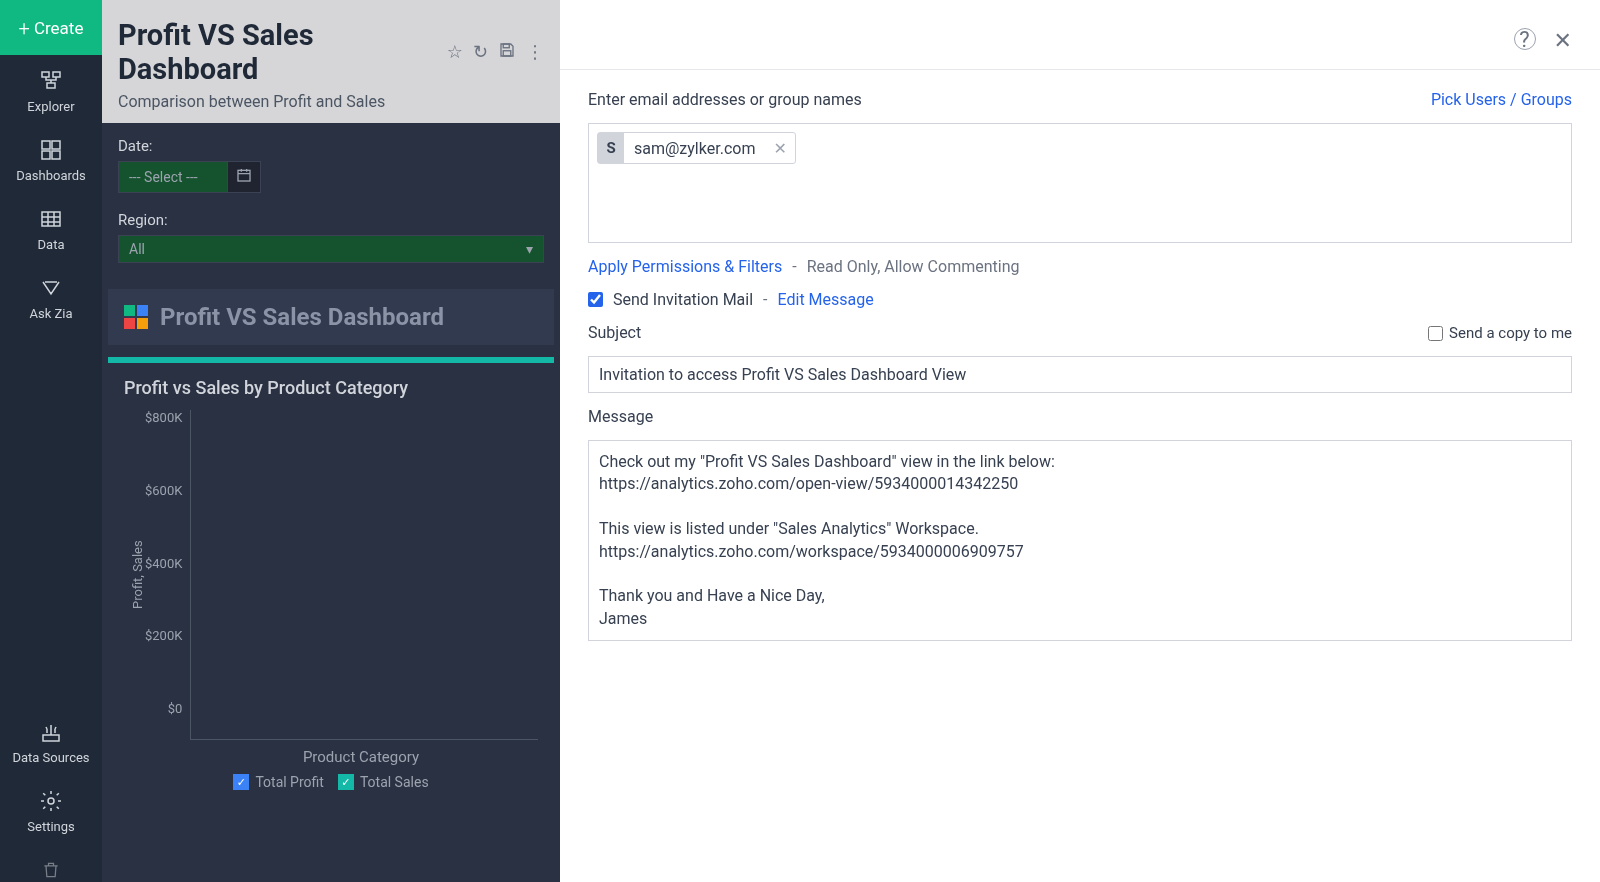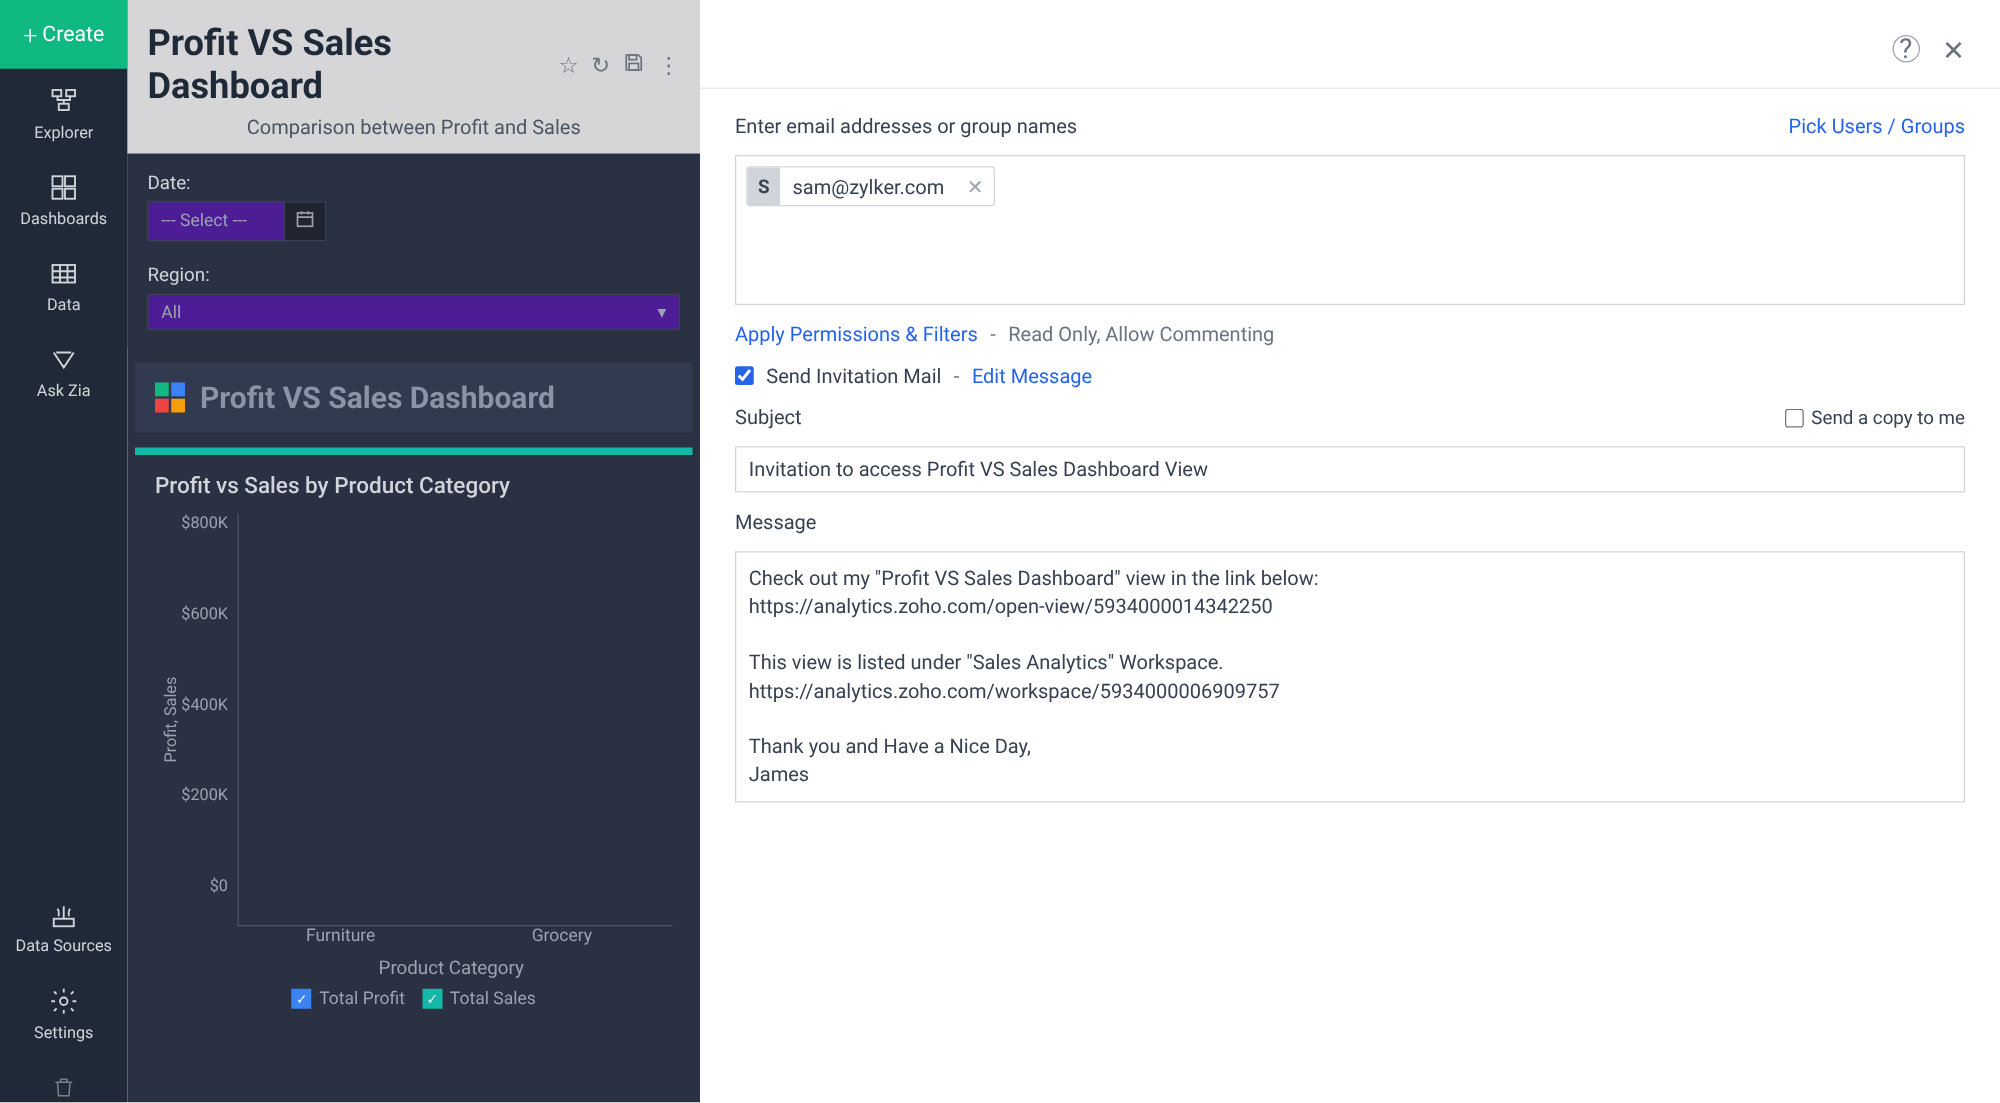--- a/index.html
+++ b/index.html
@@ -12,28 +12,28 @@
 .nav-item { width: 100%; display: flex; flex-direction: column; align-items: center; padding: 14px 0 10px; cursor: pointer; font-size: 13px; gap: 6px; }
 .nav-icon { width: 24px; height: 24px; display: flex; align-items: center; justify-content: center; }
 
 
 .main { flex: 0 0 458px; background: #2a3142; display: flex; flex-direction: column; }
 .main-header { background: #d6d6d8; padding: 18px 16px 12px; }
 .title-row { display: flex; align-items: center; gap: 10px; }
 .title-row h1 { font-size: 29px; font-weight: 700; color: #1f2937; }
 .title-actions { display: flex; gap: 10px; margin-left: auto; color: #6b7280; }
 .title-icon { cursor: pointer; font-size: 18px; }
-.subtitle { color: #4b5563; font-size: 16px; margin-top: 6px; text-align: center; }
+.subtitle { color: #4b5563; font-size: 16px; margin-top: 6px; }
 
 
 .filters { padding: 14px 16px; display: flex; gap: 18px; background: #2a3142; flex-direction: column; }
 .filter-group { display: flex; flex-direction: column; gap: 6px; }
 .filter-label { color: #d1d5db; font-size: 15px; }
 .filter-row { display: flex; gap: 0; }
-.select-box { background: #4c1d95; border: 1px solid #3a4254; color: #9ca3af; padding: 5px 10px; font-size: 14px; min-width: 110px; display: flex; align-items: center; justify-content: space-between; cursor: pointer; }
+.select-box { background: #14532d; border: 1px solid #3a4254; color: #9ca3af; padding: 5px 10px; font-size: 14px; min-width: 110px; display: flex; align-items: center; justify-content: space-between; cursor: pointer; }
 .cal-icon { background: #1f2430; border: 1px solid #3a4254; border-left: none; color: #9ca3af; padding: 5px 8px; cursor: pointer; }
 
 
 .dash-card { margin: 12px 6px; background: #2a3142; }
 .dash-title-row { background: #323a50; display: flex; align-items: center; gap: 12px; padding: 14px 16px; }
 .logo-dots { display: grid; grid-template-columns: repeat(2,11px); grid-template-rows: repeat(2,11px); gap: 2px; }
 .logo-dots span:nth-child(1){background:#10b981;} .logo-dots span:nth-child(2){background:#3b82f6;} .logo-dots span:nth-child(3){background:#ef4444;} .logo-dots span:nth-child(4){background:#f59e0b;}
 .dash-title { color: #8b93a7; font-size: 24px; font-weight: 700; }
 .teal-bar { height: 6px; background: #14b8a6; margin: 12px 0 0; }
 .chart-area { padding: 14px 16px 10px; }
@@ -225,24 +225,20 @@
           <div class="bar-group">
             <div class="bar profit" style="height:11%"></div>
             <div class="bar sales" style="height:15%"></div>
           </div>
           <div class="bar-group">
             <div class="bar profit" style="height:64%"></div>
             <div class="bar sales" style="height:100%"></div>
           </div>
         </div>
       </div>
-      <div class="x-ticks">
-        <span class="x-tick">Furniture</span>
-        <span class="x-tick">Grocery</span>
-      </div>
       <div class="x-label">Product Category</div>
       <div class="legend">
         <div class="legend-item">
             <span class="legend-check profit">✓</span>
             <span>Total Profit</span>
           </div>
         <div class="legend-item">
             <span class="legend-check sales">✓</span>
             <span>Total Sales</span>
           </div>

